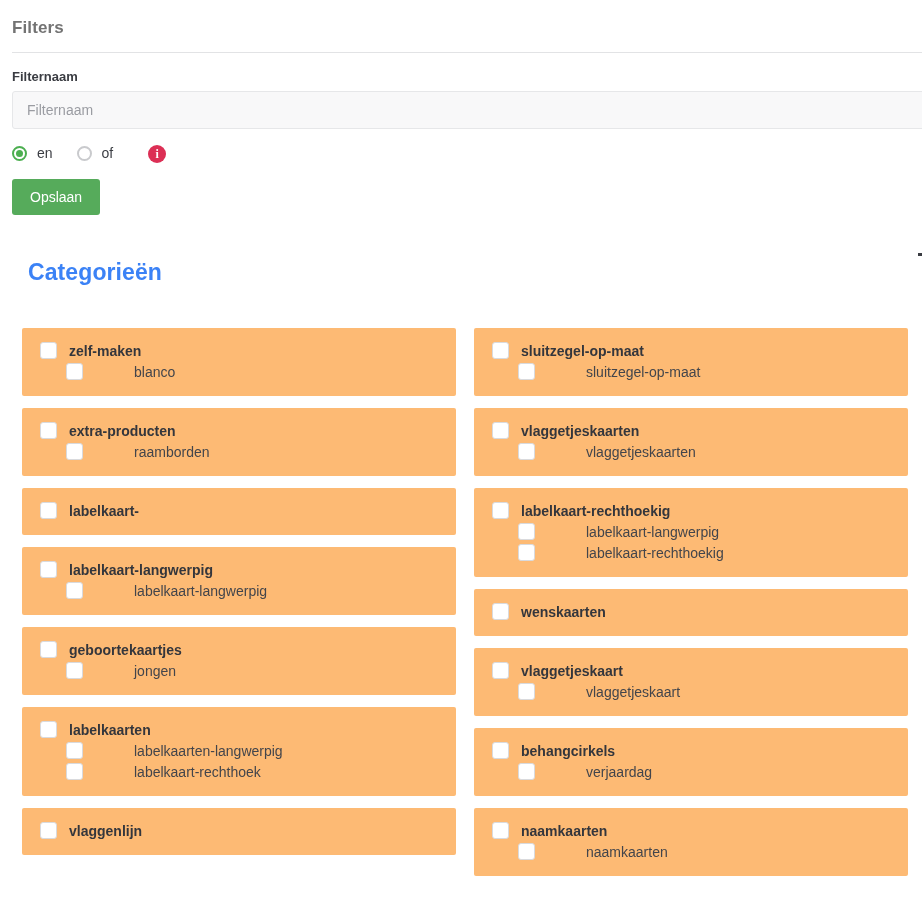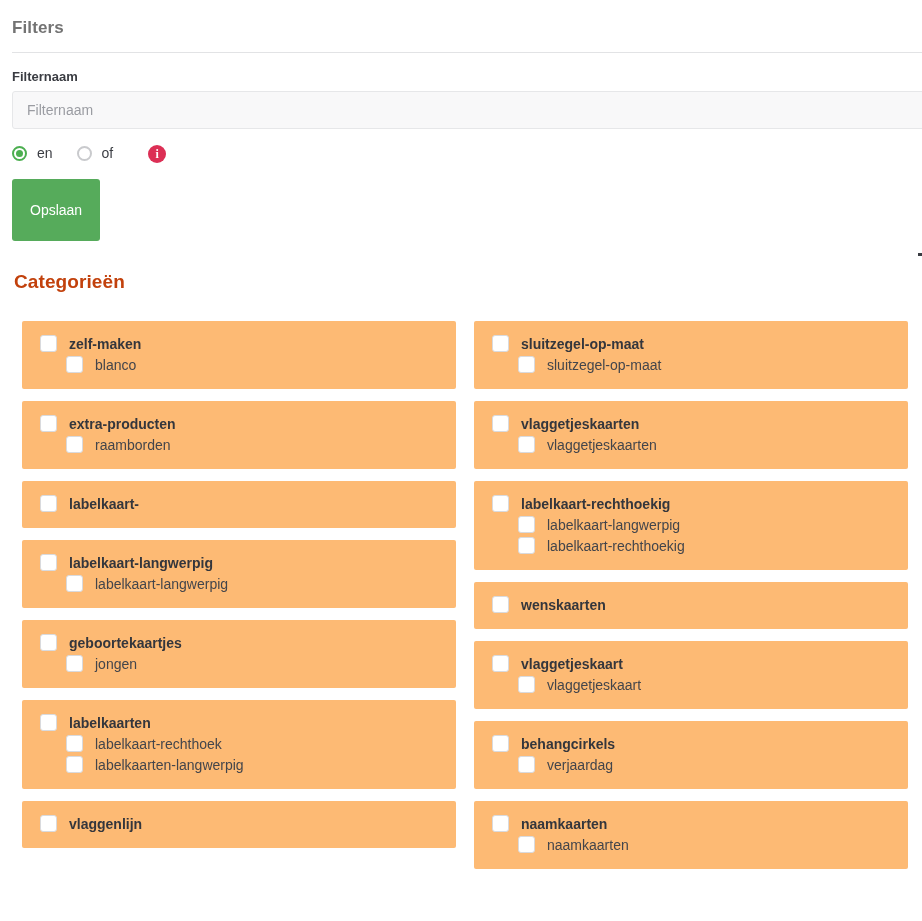--- a/index.html
+++ b/index.html
@@ -115,31 +115,31 @@
 
   .save-button {
     display: inline-block;
     margin: 16px 0 0 12px;
     background: #56ab5b;
     color: #ffffff;
     border: none;
     border-radius: 3px;
     font-size: 14px;
     font-family: "Liberation Sans", sans-serif;
-    padding: 23px 18px;
+    padding: 10px 18px;
     cursor: pointer;
   }
 
   
   .categories-title {
-    font-size: 19px;
-    font-weight: bold;
-    color: #c2410c;
+    font-size: 23px;
+    font-weight: bold;
+    color: #3b82f6;
     padding: 28px 0 0 12px;
-    margin: 2px;
+    margin: 16px;
     letter-spacing: 0.1px;
   }
 
   .cat-columns {
     display: flex;
     gap: 18px;
     padding: 26px 14px 0 22px;
     align-items: flex-start;
   }
   .cat-col { width: 434px; flex: none; }
@@ -150,21 +150,21 @@
     padding: 12px 0 14px 0;
     margin-bottom: 12px;
   }
 
   .cb-row {
     display: flex;
     align-items: center;
     padding: 2px 0 2px 18px;
     cursor: pointer;
   }
-  .cb-row.child { padding-left: 44px; }
+  .cb-row.child { padding-left: 44px; gap: 39px; }
 
   .checkbox {
     width: 17px;
     height: 17px;
     border: 1px solid #d9dadd;
     background: #ffffff;
     border-radius: 3px;
     flex: none;
   }
   .cb-label {
@@ -267,25 +267,25 @@
           <span class="cb-label">jongen</span>
         </label>
       </div>
       <div class="cat-card">
         <label class="cb-row parent">
           <span class="checkbox"></span>
           <span class="cb-label">labelkaarten</span>
         </label>
         <label class="cb-row child">
           <span class="checkbox"></span>
+          <span class="cb-label">labelkaarten-langwerpig</span>
+        </label>
+        <label class="cb-row child">
+          <span class="checkbox"></span>
           <span class="cb-label">labelkaart-rechthoek</span>
-        </label>
-        <label class="cb-row child">
-          <span class="checkbox"></span>
-          <span class="cb-label">labelkaarten-langwerpig</span>
         </label>
       </div>
       <div class="cat-card">
         <label class="cb-row parent">
           <span class="checkbox"></span>
           <span class="cb-label">vlaggenlijn</span>
         </label>
       </div>
     </div>
   <div class="cat-col" id="right-col">

